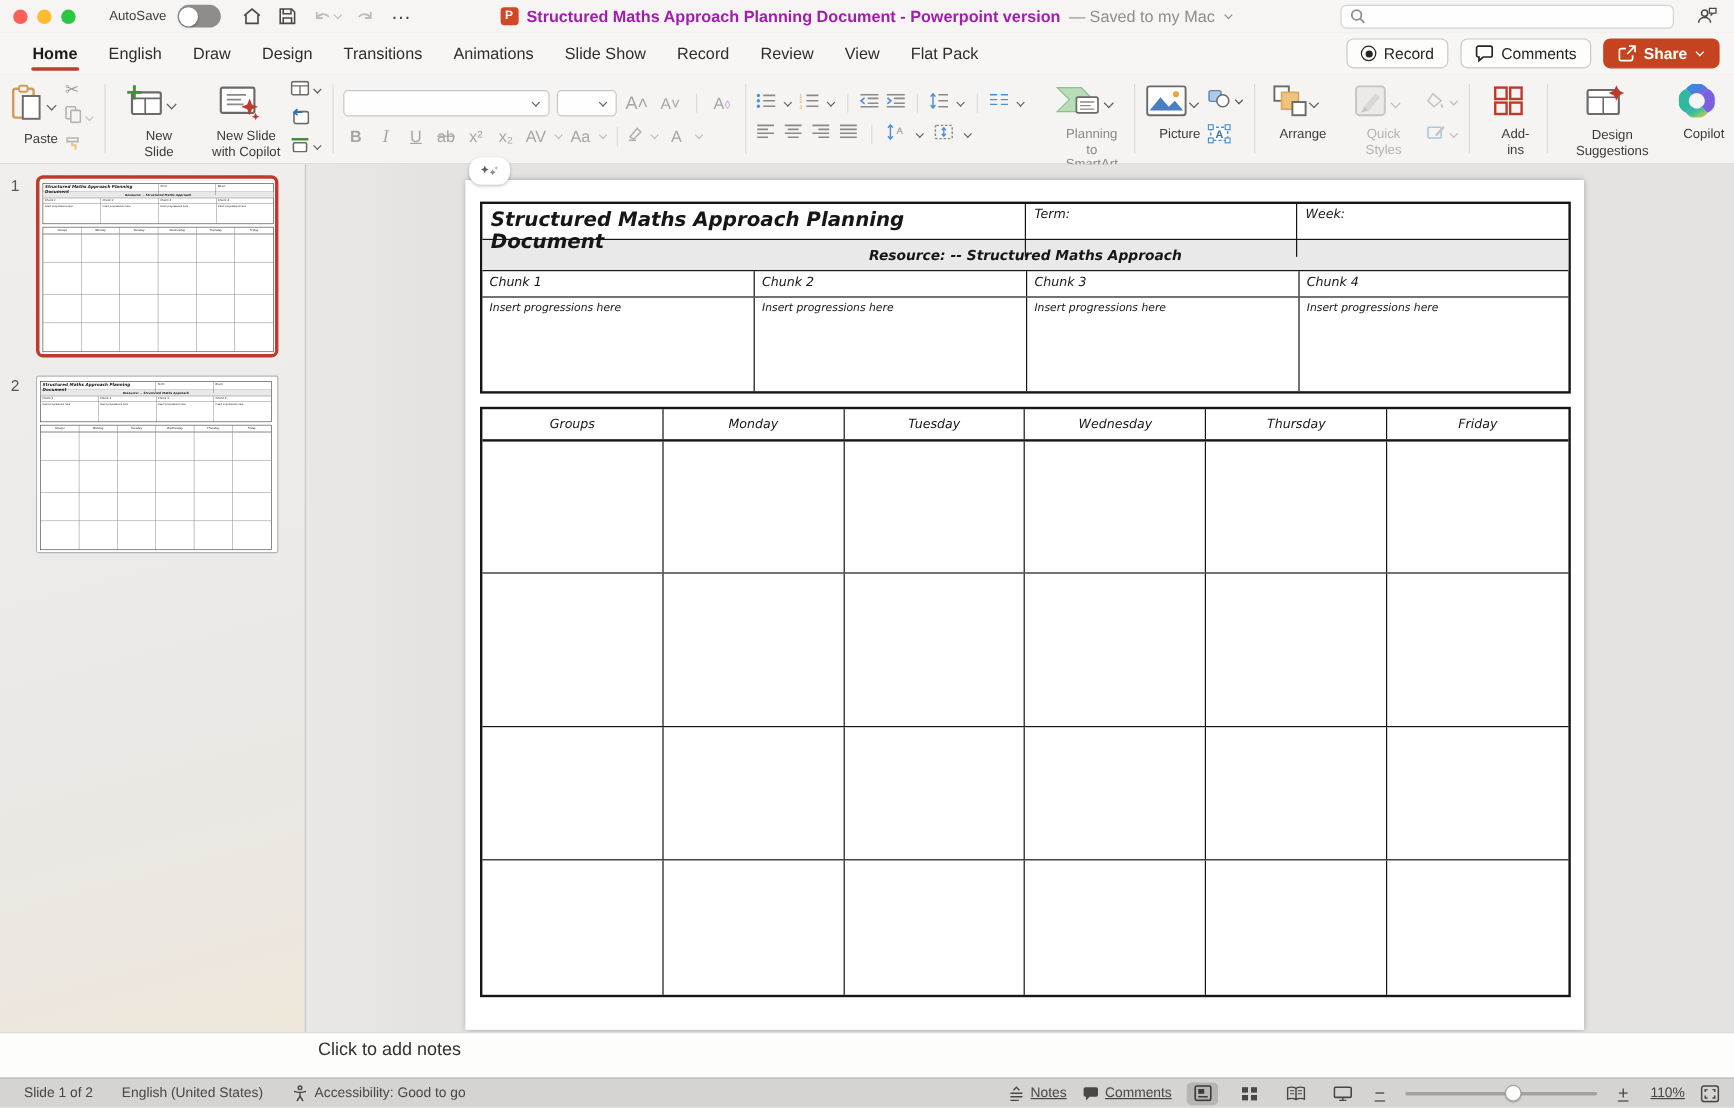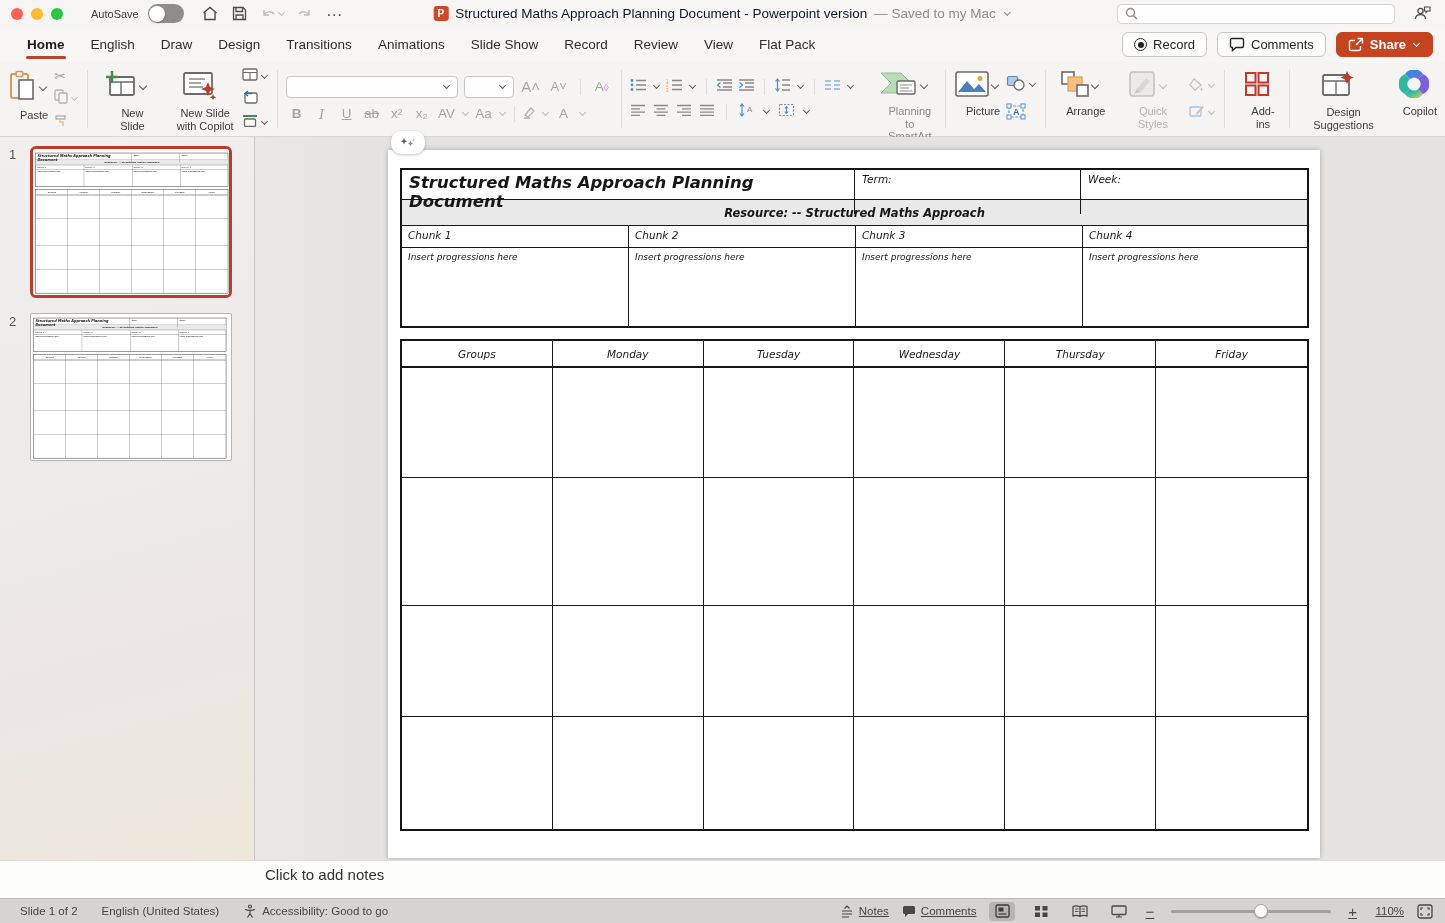--- a/index.html
+++ b/index.html
@@ -17,21 +17,21 @@
   .light { width:12px; height:12px; border-radius:50%; }
   .autosave { margin-left:28px; font-size:11px; color:#3c3b39; }
   .toggle { width:36px; height:19px; background:#8e8d8b; border-radius:10px; margin-left:9px; position:relative; }
   .toggle .knob { position:absolute; left:1.5px; top:1.5px; width:16px; height:16px; background:#fff; border-radius:50%; box-shadow:0 1px 2px rgba(0,0,0,.3); }
   .tb-icon { margin-left:16px; color:#4a4948; display:flex; align-items:center; }
   .tb-icon svg { display:block; }
   .tb-icon.disabled { color:#bdbcba; }
   .ellipsis { font-size:17px; letter-spacing:1px; color:#4a4948; margin-left:14px; margin-top:-6px; }
   .doc-title-wrap { position:absolute; left:50%; transform:translateX(-50%); display:flex; align-items:center; gap:7px; white-space:nowrap; }
   .ppt-badge { width:15px; height:15px; background:#d24726; border-radius:3px; color:#fff; font-size:10px; font-weight:bold; display:flex; align-items:center; justify-content:center; }
-  .doc-title { font-size:13.5px; color:#0f172a; font-weight:400;text-align:right; }
+  .doc-title { font-size:13.5px; color:#a21caf; font-weight:700;text-align:right; }
   .doc-status { font-size:13.5px; color:#8e8d8b; font-weight:400; }
   .searchbox { position:absolute; right:50px; top:3.5px; width:278px; height:20px; background:#fefefe; border:1px solid #d4d3d1; border-radius:5px; display:flex; align-items:center; padding:0 7px; gap:5px; }
   .searchbox input { border:none; outline:none; background:transparent; font-size:12.5px; color:#0c4a6e; width:100%; font-family:Liberation Sans, sans-serif;margin-top:47px; }
   .people-icon { position:absolute; right:14px; top:5px; color:#4a4948; }
 
   
   .tabrow { position:absolute; left:0; top:27px; width:1445px; height:35px; background:#f7f6f4; display:flex; align-items:center; }
   .tabs { display:flex; margin-left:14px; gap:0; }
   .tab { font-size:13.5px; color:#2e2d2b; padding:8px 13px 9px 13px; position:relative; cursor:default; }
   .tab.active { font-weight:700; color:#1c1b1a; }

